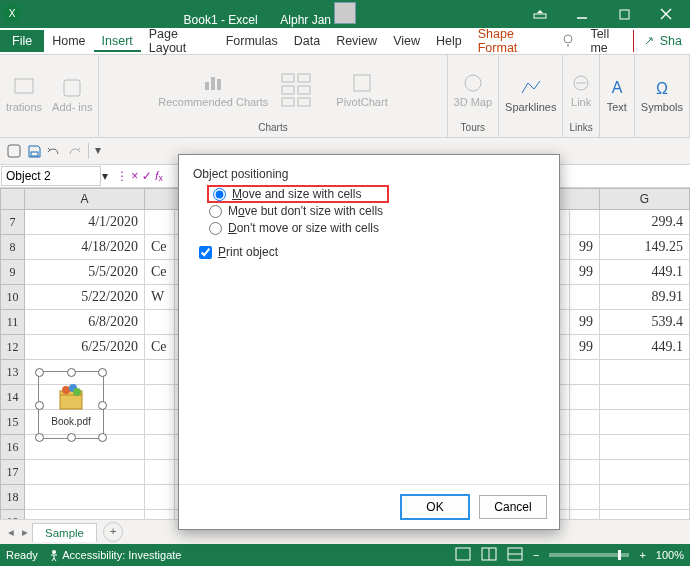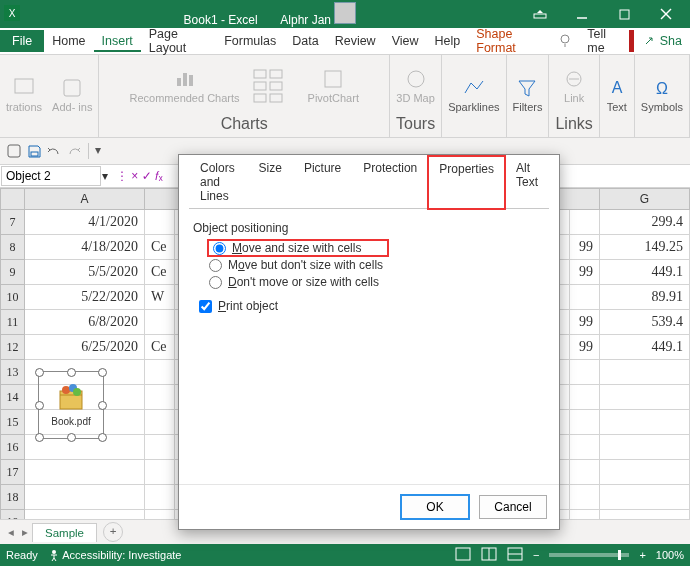--- a/index.html
+++ b/index.html
@@ -11,24 +11,24 @@
 .tb-btn{width:40px;height:28px;display:flex;align-items:center;justify-content:center;cursor:default}
 .avatar{width:20px;height:20px;background:#ccc;border:1px solid #79a;display:inline-block}
 svg{overflow:visible}
 .menubar{height:26px;background:#fff;display:flex;align-items:center;border-bottom:1px solid #d4d4d4;font-size:12.5px}
 .menu-item{padding:4px 8px;cursor:default}
 .menu-item.file{background:#1a7a4c;color:#fff;padding:4px 12px}
 .menu-item.active{color:#1a7a4c;border-bottom:2px solid #1a7a4c;padding-bottom:2px}
 .menu-item.shapefmt{color:#c2410c}
 .menu-spacer{flex:1}
 .lamp{width:18px;height:18px;margin:0 6px}
-.share-btn{border-left:5px solid #b91c1c;padding:4px 8px;color:#1a7a4c;display:flex;align-items:flex-start;gap:4px}
+.share-btn{border-left:1px solid #b91c1c;padding:4px 8px;color:#1a7a4c;display:flex;align-items:flex-start;gap:4px}
 .ribbon{height:82px;background:#f3f2f1;border-bottom:1px solid #d4d4d4;display:flex;align-items:stretch}
 .rib-group{border-right:1px solid #d4d4d4;padding:2px 6px;display:flex;flex-direction:column;align-items:center;justify-content:space-between;font-size:11px;color:#666}
-.rib-group .label{font-size:16px;color:#595959;padding-bottom:2px}
+.rib-group .label{font-size:10px;color:#595959;padding-bottom:2px}
 .rib-items{display:flex;align-items:center;gap:10px;flex:1}
 .rib-item{display:flex;flex-direction:column;align-items:center;gap:2px;font-size:11px;color:#555;cursor:default}
 .rib-item.dim{color:#aaa}
 .rib-ico{width:22px;height:22px}
 .qat{height:26px;background:#f3f2f1;border-bottom:1px solid #d4d4d4;display:flex;align-items:center;gap:4px;padding:0 6px}
 .qat .ico{width:16px;height:16px;color:#565656}
 .qat .sep{width:1px;height:16px;background:#c8c8c8;margin:0 2px}
 .sheet-area{position:relative;background:#fff;height:354px;overflow:hidden}
 .name-box{display:flex;align-items:center;height:22px;border-bottom:1px solid #d4d4d4}
 .name-box input{border:none;width:90px;padding:2px 4px;font-size:12px;outline:1px solid #ccc;margin:16px 2px}
@@ -209,31 +209,20 @@
             <svg class="rib-ico">
               <polyline points="2,16 8,6 14,12 20,4" fill="none" stroke="#2874c7"></polyline>
             </svg>
             <span>Sparklines</span>
           </div>
         </div>
     <div class="label"></div>
   </div>
   <div class="rib-group">
     <div class="rib-items">
-          <div class="rib-item">
-            <svg class="rib-ico">
-              <path d="M3 4 L19 4 L13 12 L13 19 L9 17 L9 12 Z" fill="none" stroke="#2874c7"></path>
-            </svg>
-            <span>Filters</span>
-          </div>
-        </div>
-    <div class="label"></div>
-  </div>
-  <div class="rib-group">
-    <div class="rib-items">
           <div class="rib-item dim">
             <svg class="rib-ico">
               <circle cx="11" cy="11" r="7" fill="none" stroke="#bbb"></circle>
               <path d="M6 11 L16 11" stroke="#bbb"></path>
             </svg>
             <span>Link</span>
           </div>
         </div>
     <div class="label">Links</div>
   </div>
@@ -458,28 +447,20 @@
             <line x1="1" y1="7" x2="15" y2="7" stroke="#fff"></line>
           </svg></span>
     <span>−</span>
     <div class="slider"></div>
     <span>+</span>
     <span>100%</span>
   </div>
 </div>
 
 <div class="dialog">
-  <div class="dlg-tabrow">
-    <div class="dlg-tab">Colors and Lines</div>
-    <div class="dlg-tab">Size</div>
-    <div class="dlg-tab">Picture</div>
-    <div class="dlg-tab">Protection</div>
-    <div class="dlg-tab active highlight">Properties</div>
-    <div class="dlg-tab">Alt Text</div>
-  </div>
   <div class="dlg-body">
     <div class="opt-group-title">Object positioning</div>
     <label class="radio-row highlight">
       <input type="radio" name="pos" checked="" style="">
       <span><span class="ul">M</span>ove and size with cells</span>
     </label>
     <label class="radio-row">
       <input type="radio" name="pos" style="">
       <span>M<span class="ul">o</span>ve but don't size with cells</span>
     </label>

